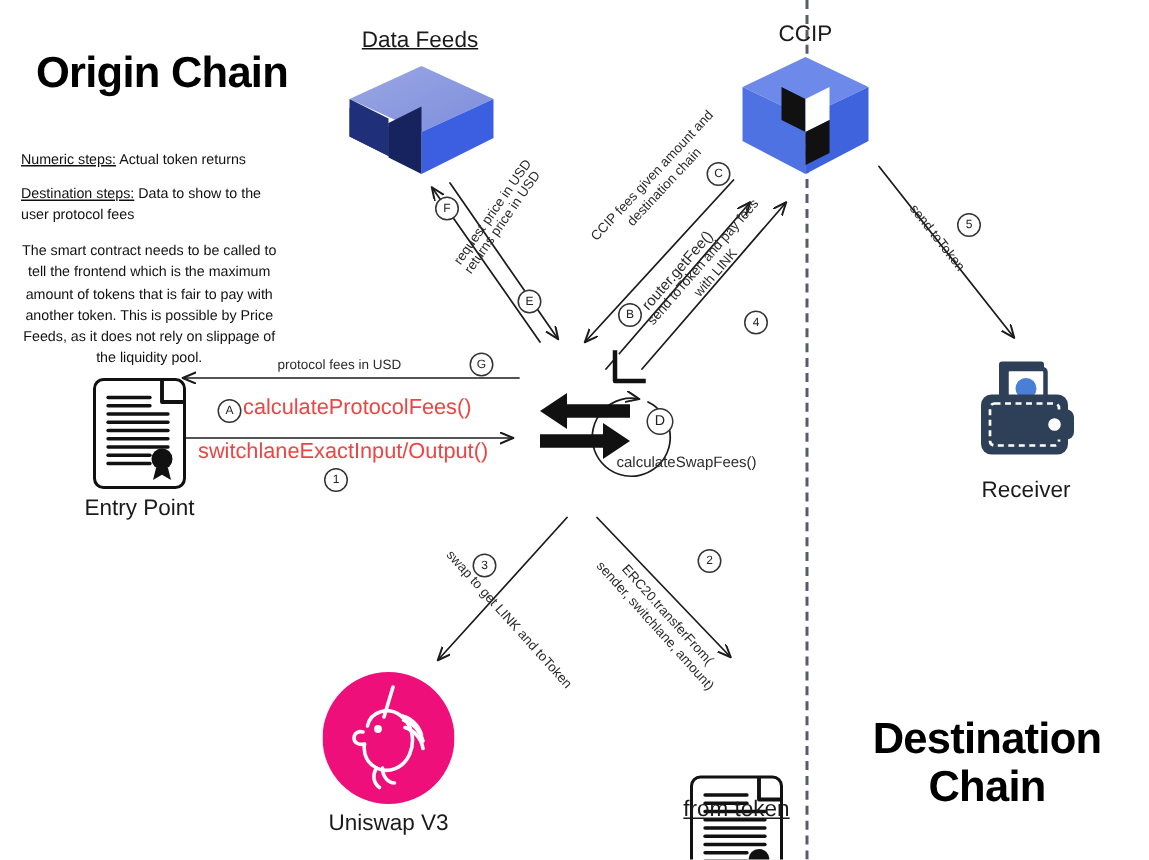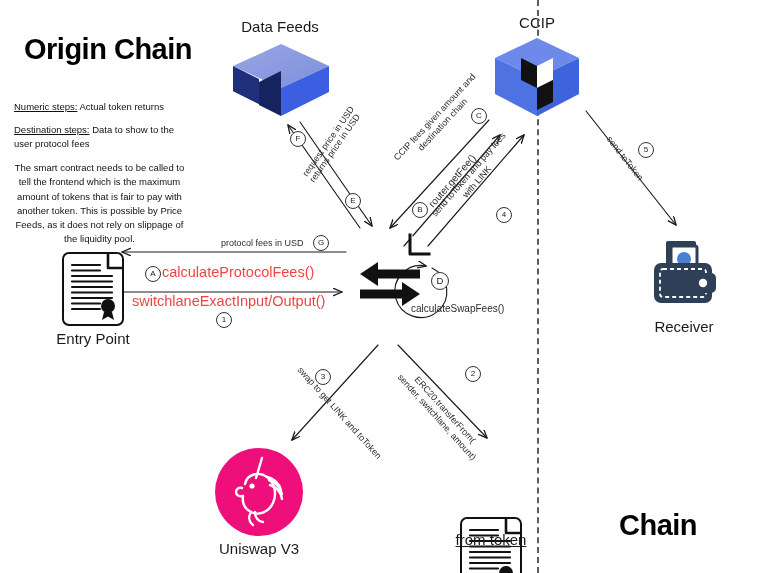--- a/index.html
+++ b/index.html
@@ -89,35 +89,35 @@
       <line x1="398" y1="345" x2="487" y2="438" marker-end="url(#ah)"></line>
 
       <path d="M 432,268 A 26,26 0 1 1 426,266" marker-end="url(#ah)"></path>
     </g>
   </svg>
 
   <div class="abs dashdiv"></div>
 
   <div class="abs title-big" style="left:24px;top:33px;">Origin Chain</div>
   <div class="abs title-big" style="left:578px;top:477px;text-align:center;width:160px;">
-    <br>
+    <span>Destination</span><br>
     <span>Chain</span>
   </div>
 
   <div class="abs legend" style="left:14px;top:100px;width:185px;">
     <u>Numeric steps:</u>
     <span>Actual token returns</span>
   </div>
   <div class="abs legend" style="left:14px;top:123px;width:175px;">
     <u>Destination steps:</u>
     <span>Data to show to the user protocol fees</span>
   </div>
   <div class="abs legend-para" style="left:12px;top:161px;">The smart contract needs to be called to tell the frontend which is the maximum amount of tokens that is fair to pay with another token. This is possible by Price Feeds, as it does not rely on slippage of the liquidity pool.</div>
 
-  <div class="abs" style="left:234px;top:18px;width:92px;">
+  <div class="abs" style="left:234px;top:18px;width:92px;text-decoration:underline;">
     <div class="node-label">Data Feeds</div>
   </div>
   <svg class="abs" style="left:228px;top:42px;" width="106" height="76" viewBox="0 0 106 76">
     <polygon points="53,2 101,24 53,46 5,24" fill="url(#cl-top)"></polygon>
     <polygon points="5,24 5,30 31,43 31,62 5,49 5,30" fill="#1f2f7a"></polygon>
     <polygon points="5,24 31,37 31,62 5,49" fill="#1f2f7a"></polygon>
     <polygon points="53,46 101,24 101,50 53,74" fill="#3b5fe0"></polygon>
     <polygon points="31,40 53,51 53,74 31,63" fill="#16235e"></polygon>
     <polygon points="31,40 53,29 53,51 31,62" fill="#16235e"></polygon>
     <polygon points="53,29 101,7 101,28 53,50" fill="#ffffff" opacity="0"></polygon>
@@ -212,21 +212,21 @@
         <line x1="10" y1="46" x2="50" y2="46"></line>
           <line x1="10" y1="51.5" x2="38" y2="51.5"></line>
         <line x1="10" y1="57" x2="38" y2="57"></line>
       </g>
       <circle cx="46" cy="56" r="7" fill="#111"></circle>
       <path d="M42,62 L40,70 L46,66.5 L52,70 L50,62 Z" fill="#111"></path>
     </svg>
   </div>
   <div class="abs node-label" style="left:441px;top:531px;width:100px;text-decoration:underline;">from token</div>
 
-  <div class="abs edge-lbl" style="left:185px;top:238px;margin-left:36px;">protocol fees in USD</div>
+  <div class="abs edge-lbl" style="left:185px;top:238px;">protocol fees in USD</div>
   <div class="abs marker" style="left:313px;top:235px;">G</div>
 
   <div class="abs marker" style="left:145px;top:266px;">A</div>
   <div class="abs edge-lbl big" style="left:162px;top:263px;">calculateProtocolFees()</div>
 
   <div class="abs edge-lbl big" style="left:132px;top:292px;">switchlaneExactInput/Output()</div>
   <div class="abs marker" style="left:216px;top:312px;">1</div>
 
   <div class="abs edge-lbl" style="left:305px;top:170px;transform:rotate(-55deg);transform-origin:left center;">request price in USD</div>
   <div class="abs marker" style="left:290px;top:131px;">F</div>

